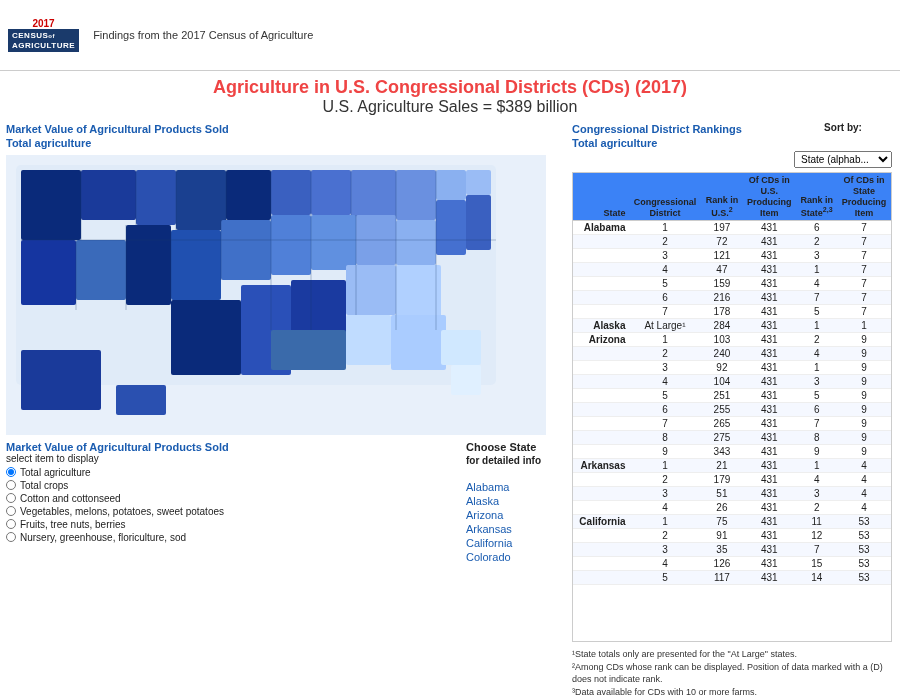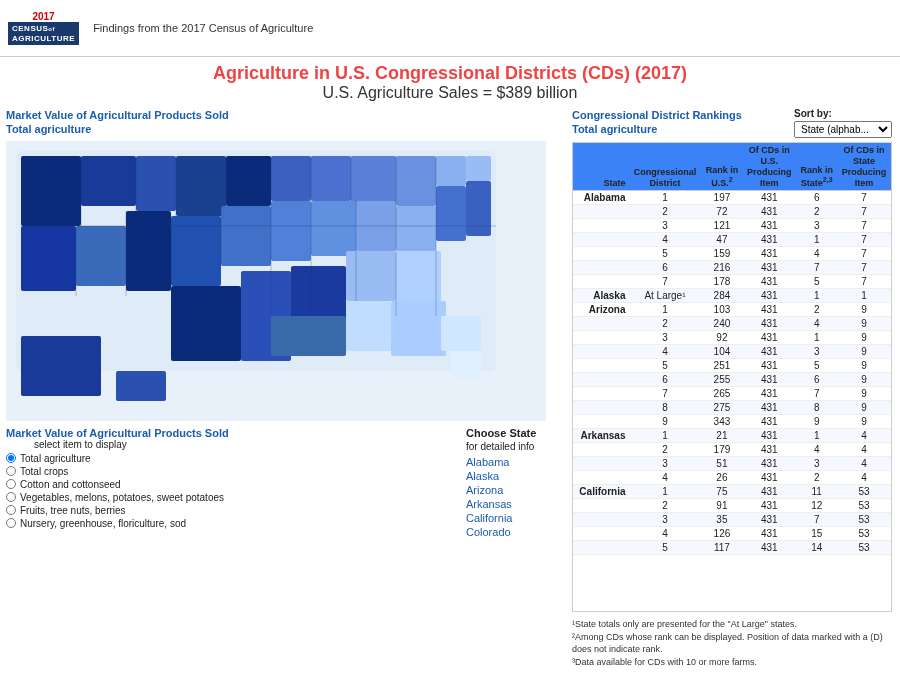--- a/index.html
+++ b/index.html
@@ -8,21 +8,21 @@
       font-size: 11px;
       background: #fff;
       width: 900px;
       height: 700px;
       overflow: hidden;
       color: #222;
     }
     #page-header {
       display: flex;
       align-items: center;
-      padding: 11px 8px;
+      padding: 18px 8px;
       border-bottom: 1px solid #ccc;
       background: #fff;
     }
     #logo-area {
       display: flex;
       align-items: center;
       gap: 6px;
     }
     .logo-box {
       background: #1a3a6b;
@@ -116,39 +116,39 @@
       margin-top: 2px;
     }
     #filter-section {
       flex: 1;
     }
     #filter-title {
       color: #1a5cb0;
       font-weight: bold;
       font-size: 11px;
     }
-    #filter-subtitle { font-size: 10px; margin-bottom: 3px; margin-left: 28px; }
+    #filter-subtitle { font-size: 10px; margin-bottom: 3px; }
     .radio-item {
       display: flex;
       align-items: center;
       gap: 4px;
       margin-bottom: 2px;
       font-size: 10px;
     }
     .radio-item input { width: 10px; height: 10px; }
     #state-list-section {
       width: 100px;
     }
     #state-list-title {
       font-weight: bold;
       font-size: 11px;
       color: #222;
       margin-bottom: 2px;
     }
-    #state-list-subtitle { font-size: 10px; color: #222; margin-bottom: 3px; }
+    #state-list-subtitle { font-size: 10px; color: #222; margin-bottom: 14px; font-weight: bold; }
     .state-list-item {
       font-size: 11px;
       color: #1a5cb0;
       cursor: pointer;
       padding: 1px 0;
     }
     #right-panel {
       width: 320px;
       display: flex;
       flex-direction: column;
@@ -161,21 +161,22 @@
     }
     #right-section-title {
       color: #1a5cb0;
       font-weight: bold;
       font-size: 11px;
       line-height: 1.3;
     }
     #sort-area {
       display: flex;
       flex-direction: column;
-      gap: 2px;
+      gap: 18px;
+      align-items: center;
     }
     #sort-label { font-size: 10px; font-weight: bold; }
     #sort-select {
       font-size: 10px;
       padding: 1px 2px;
       width: 98px;
     }
     #table-container {
       overflow-y: auto;
       height: 470px;

